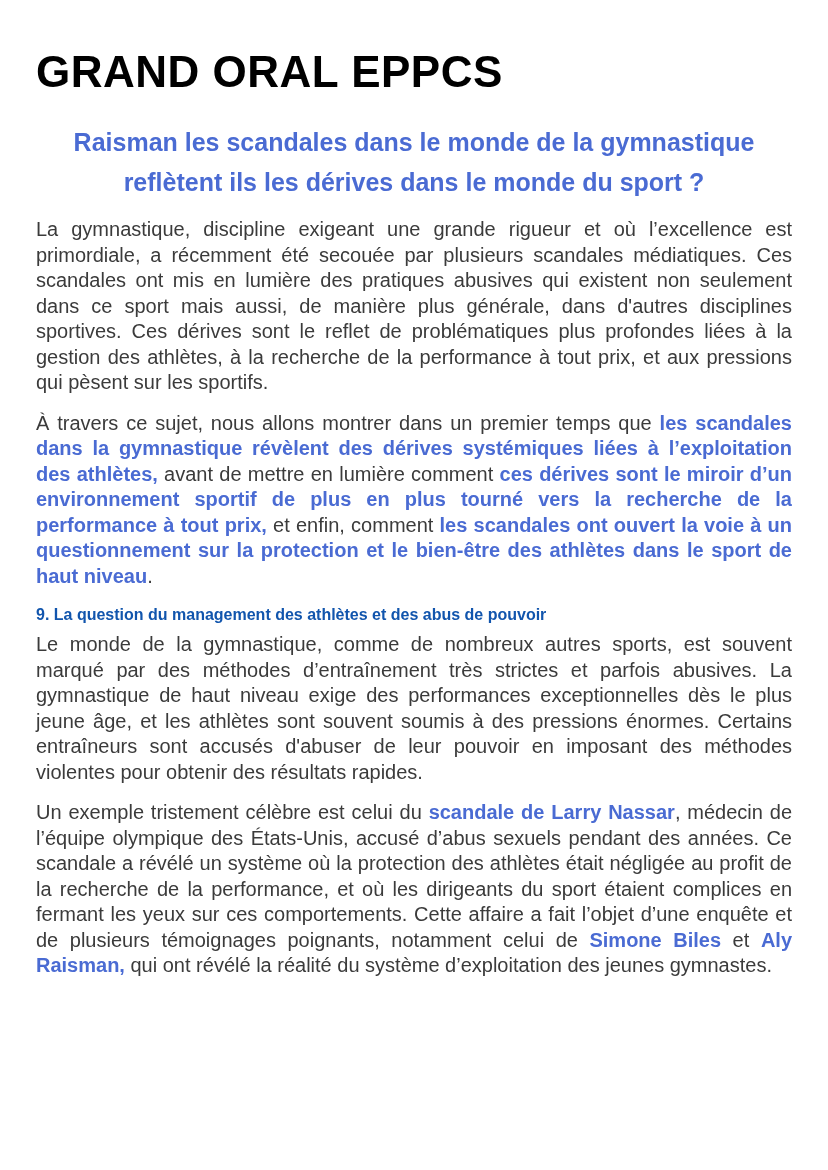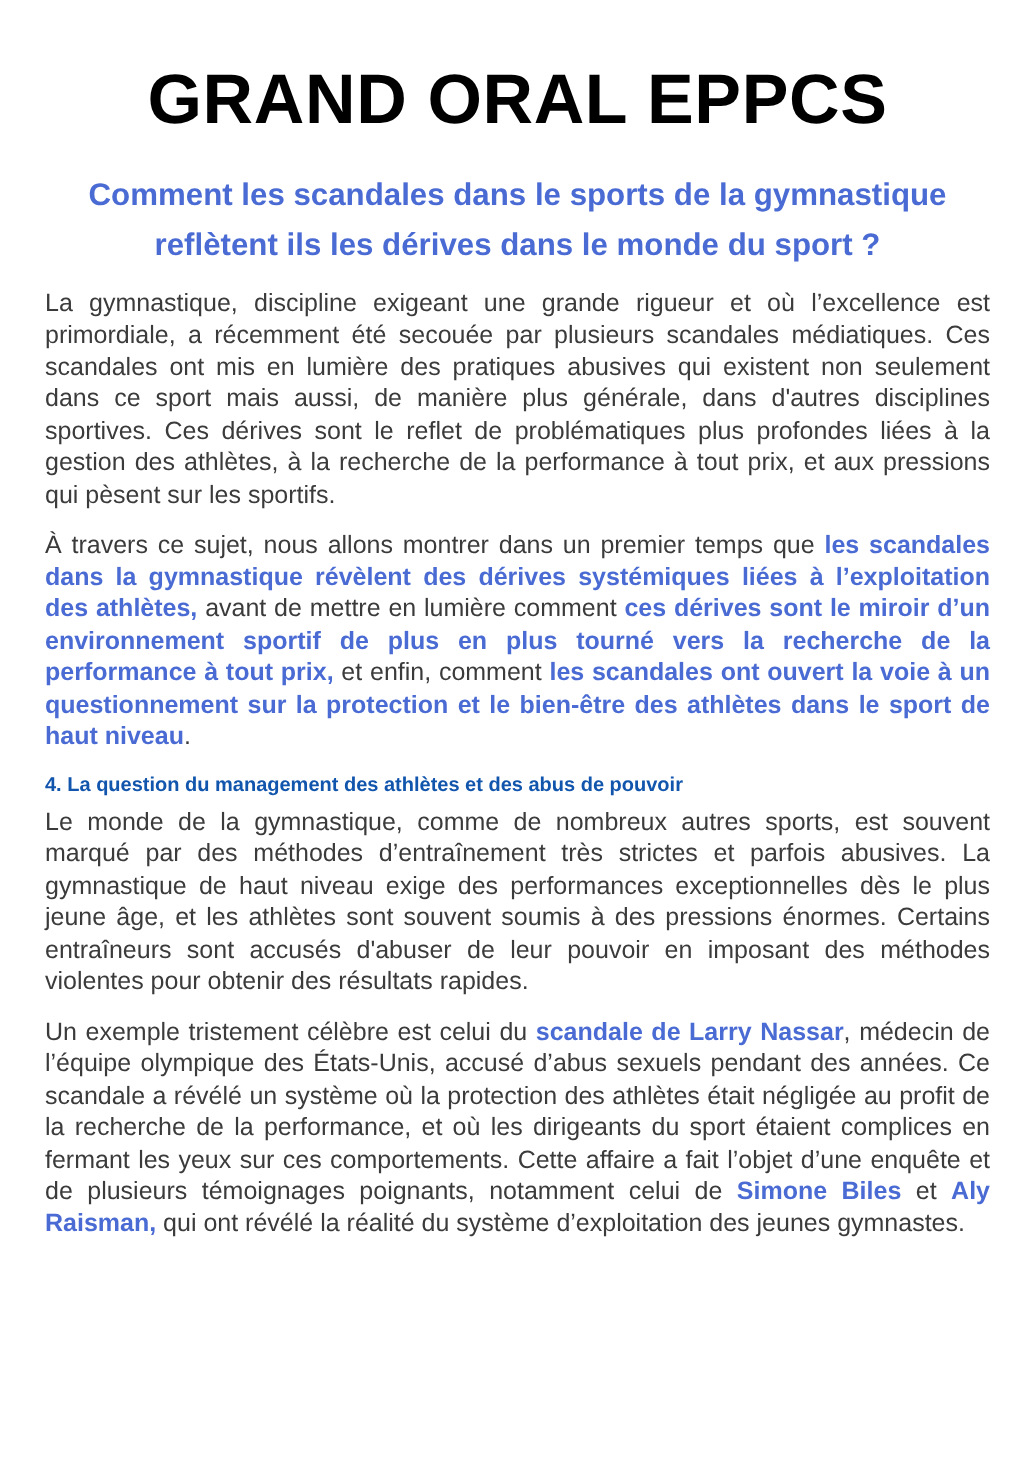--- a/index.html
+++ b/index.html
@@ -16,24 +16,24 @@
   .page {
     width: 828px;
     height: 1170px;
     background: var(--page-bg);
     padding: 44px 36px 0 36px;
     overflow: hidden;
     font-family: "Liberation Sans", "DejaVu Sans", sans-serif;
     color: var(--body-text);
   }
   .doc-title {
-    font-size: 56px;
+    font-size: 44px;
     font-weight: 800;
     line-height: 1.1;
-    text-align: center;
+    text-align: left;
     color: var(--title-text);
     letter-spacing: 0.5px;
     margin: 4px 0 0 0;
   }
   .doc-subtitle {
     font-size: 25px;
     font-weight: bold;
     line-height: 40px;
     text-align: center;
     color: var(--accent-blue);
@@ -66,27 +66,27 @@
     margin: 0 0 6px 0;
   }
 </style>
 </head>
 <body>
 
 <div class="page">
 
   <h1 class="doc-title">GRAND ORAL EPPCS</h1>
 
-  <h2 class="doc-subtitle">Comment les scandales dans le sports de la gymnastique reflètent ils les dérives dans le monde du sport ?</h2>
+  <h2 class="doc-subtitle">Raisman les scandales dans le monde de la gymnastique reflètent ils les dérives dans le monde du sport ?</h2>
 
   <p class="body-par">La gymnastique, discipline exigeant une grande rigueur et où l’excellence est primordiale, a récemment été secouée par plusieurs scandales médiatiques. Ces scandales ont mis en lumière des pratiques abusives qui existent non seulement dans ce sport mais aussi, de manière plus générale, dans d'autres disciplines sportives. Ces dérives sont le reflet de problématiques plus profondes liées à la gestion des athlètes, à la recherche de la performance à tout prix, et aux pressions qui pèsent sur les sportifs.</p>
 
   <p class="body-par"><span>À travers ce sujet, nous allons montrer dans un premier temps que </span><span class="accent">les scandales dans la gymnastique révèlent des dérives systémiques liées à l’exploitation des athlètes,</span><span> avant de mettre en lumière comment </span><span class="accent">ces dérives sont le miroir d’un environnement sportif de plus en plus tourné vers la recherche de la performance à tout prix,</span><span> et enfin, comment </span><span class="accent">les scandales ont ouvert la voie à un questionnement sur la protection et le bien-être des athlètes dans le sport de haut niveau</span><span>.</span></p>
 
 
-  <h4 class="sub-heading">4. La question du management des athlètes et des abus de pouvoir</h4>
+  <h4 class="sub-heading">9. La question du management des athlètes et des abus de pouvoir</h4>
 
   <p class="body-par">Le monde de la gymnastique, comme de nombreux autres sports, est souvent marqué par des méthodes d’entraînement très strictes et parfois abusives. La gymnastique de haut niveau exige des performances exceptionnelles dès le plus jeune âge, et les athlètes sont souvent soumis à des pressions énormes. Certains entraîneurs sont accusés d'abuser de leur pouvoir en imposant des méthodes violentes pour obtenir des résultats rapides.</p>
 
   <p class="body-par"><span>Un exemple tristement célèbre est celui du </span><span class="accent">scandale de Larry Nassar</span><span>, médecin de l’équipe olympique des États-Unis, accusé d’abus sexuels pendant des années. Ce scandale a révélé un système où la protection des athlètes était négligée au profit de la recherche de la performance, et où les dirigeants du sport étaient complices en fermant les yeux sur ces comportements. Cette affaire a fait l’objet d’une enquête et de plusieurs témoignages poignants, notamment celui de </span><span class="accent">Simone Biles</span><span> et </span><span class="accent">Aly Raisman,</span><span> qui ont révélé la réalité du système d’exploitation des jeunes gymnastes.</span></p>
 
 
 </div>
 
 </body></html>

